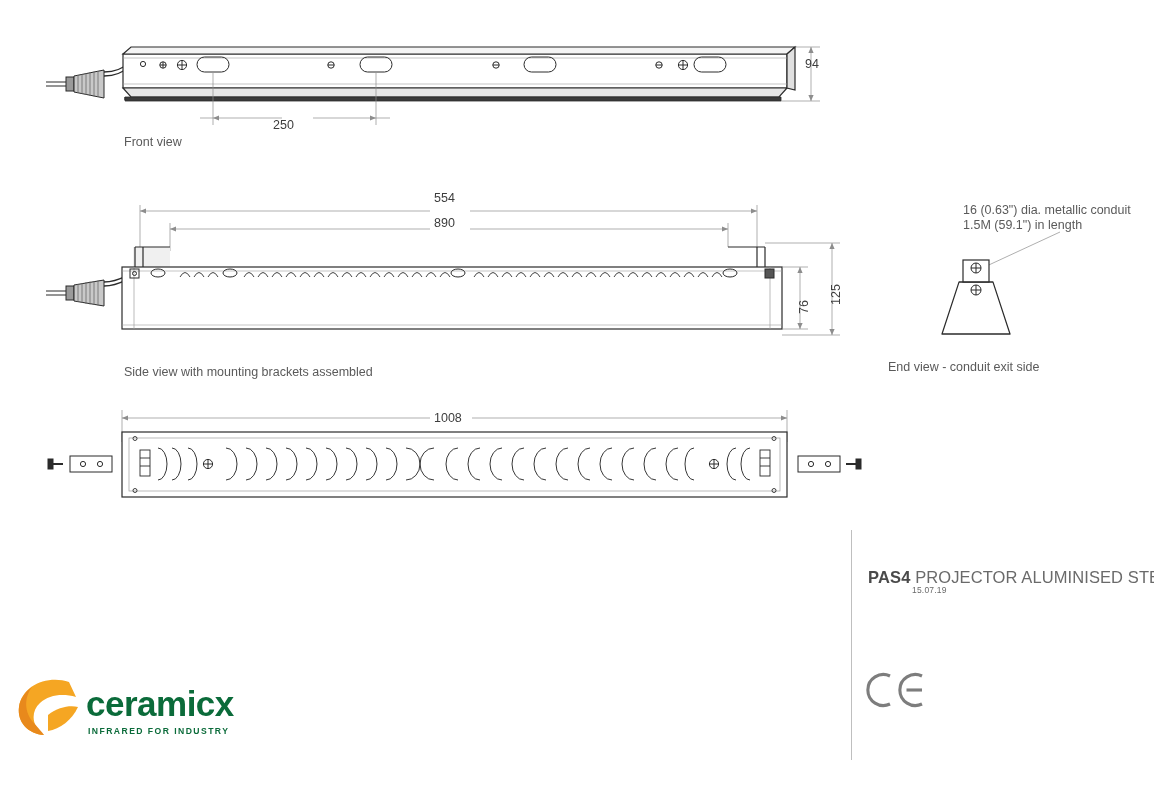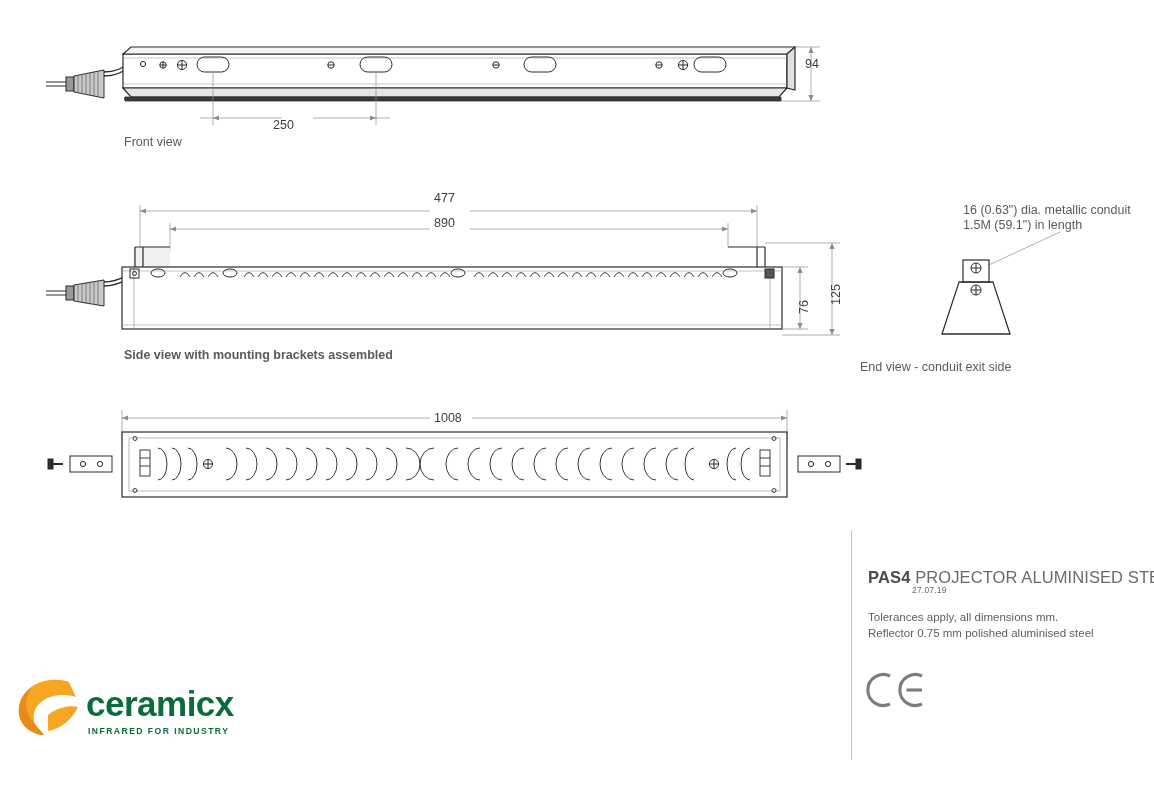--- a/index.html
+++ b/index.html
@@ -339,25 +339,25 @@
 
     <g stroke="#8d8d8d" stroke-width="0.7">
       <line x1="735" y1="58" x2="810" y2="58"></line>
       <line x1="752" y1="150" x2="810" y2="150"></line>
       <line x1="802" y1="58" x2="802" y2="150"></line>
       <path d="M802 58 l -2.6 6 l 5.2 0 z" fill="#8d8d8d" stroke="none"></path>
       <path d="M802 150 l -2.6 -6 l 5.2 0 z" fill="#8d8d8d" stroke="none"></path>
     </g>
   </svg>
 
-  <div class="dim" style="left:434px;top:191px;">477</div>
+  <div class="dim" style="left:434px;top:191px;">554</div>
   <div class="dim" style="left:434px;top:216px;">890</div>
   <div class="dim-v" style="left:797px;top:314px;">76</div>
   <div class="dim-v" style="left:829px;top:305px;">125</div>
-  <div class="lbl" style="left:124px;top:348px;font-weight:bold;">Side view with mounting brackets assembled</div>
+  <div class="lbl" style="left:124px;top:365px;">Side view with mounting brackets assembled</div>
 
   <svg id="end-view" width="260" height="150" style="position:absolute;left:880px;top:220px;">
 
     <g stroke="#8d8d8d" stroke-width="0.7" fill="none">
       <path d="M180 12 L 98 50"></path>
       <circle cx="97" cy="50.5" r="1.8" fill="#8d8d8d" stroke="none"></circle>
     </g>
 
     <g fill="#ffffff" stroke="#2b2b2b" stroke-width="1.2">
       <polygon points="62,114 130,114 113,62 79,62"></polygon>
@@ -372,21 +372,21 @@
       <line x1="91" y1="70" x2="101" y2="70"></line>
       <line x1="96" y1="65" x2="96" y2="75"></line>
       <line x1="79" y1="62" x2="113" y2="62"></line>
     </g>
   </svg>
 
   <div class="note" style="left:963px;top:203px;">
     <span>16 (0.63") dia. metallic conduit</span><br>
     <span>1.5M (59.1") in length</span>
   </div>
-  <div class="lbl" style="left:860px;top:360px;">End view - conduit exit side</div>
+  <div class="lbl" style="left:888px;top:360px;">End view - conduit exit side</div>
 
   <svg id="rear-view" width="860" height="120" style="position:absolute;left:30px;top:400px;">
 
     <g stroke="#8d8d8d" stroke-width="0.7">
       <line x1="92" y1="10" x2="92" y2="42"></line>
       <line x1="757" y1="10" x2="757" y2="42"></line>
       <line x1="92" y1="18" x2="400" y2="18"></line>
       <line x1="442" y1="18" x2="757" y2="18"></line>
       <path d="M92 18 l 6 -2.6 l 0 5.2 z" fill="#8d8d8d" stroke="none"></path>
       <path d="M757 18 l -6 -2.6 l 0 5.2 z" fill="#8d8d8d" stroke="none"></path>
@@ -471,26 +471,22 @@
   </svg>
 
   <div class="dim" style="left:434px;top:411px;">1008</div>
 
   <div id="title-block"></div>
 
   <div id="title-line">
     <span class="model">PAS4</span>
     <span class="desc">PROJECTOR ALUMINISED STEEL</span>
   </div>
-  <div id="title-date">27.07.19</div>
-
-  <div id="tolerances">
-    <span>Tolerances apply, all dimensions mm.</span><br>
-    <span>Reflector 0.75 mm polished aluminised steel</span>
-  </div>
+  <div id="title-date">15.07.19</div>
+
 
   <svg id="ce-mark" width="62" height="40" viewBox="0 0 62 40">
     <g fill="none" stroke="#7d7d7d" stroke-width="3.1">
       <path d="M24 6 A 15.5 15.5 0 1 0 24 34"></path>
       <path d="M56 6 A 15.5 15.5 0 1 0 56 34"></path>
       <path d="M40.5 20 H 56"></path>
     </g>
   </svg>
 
   <div id="logo">

